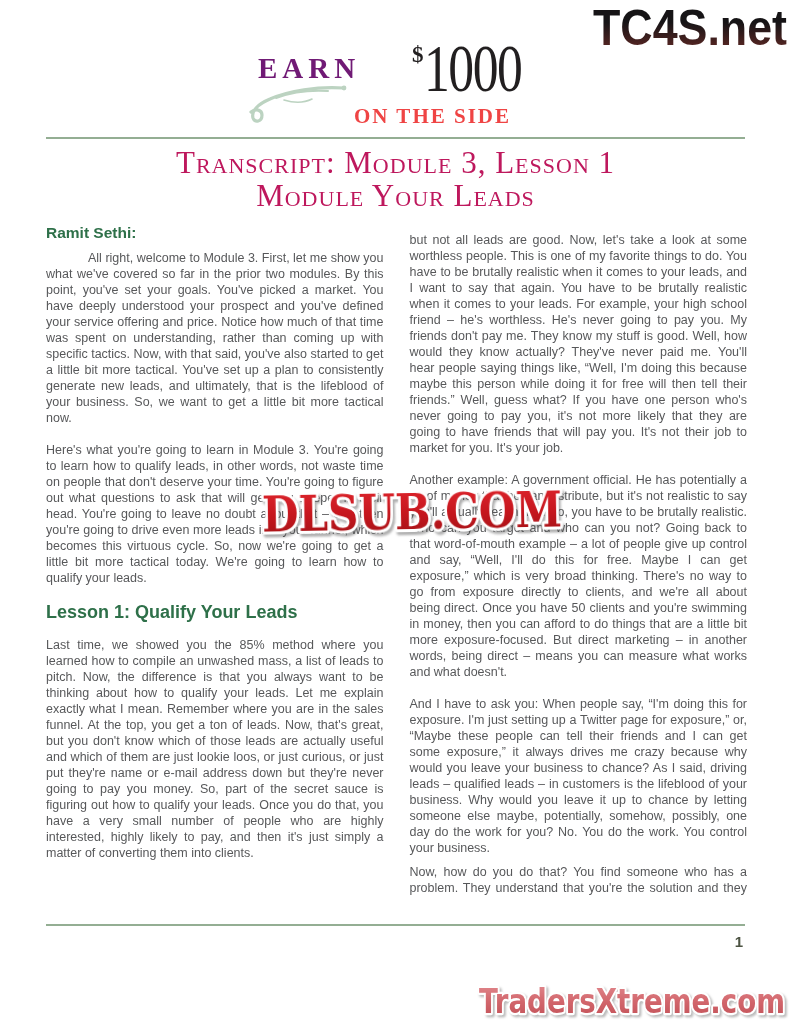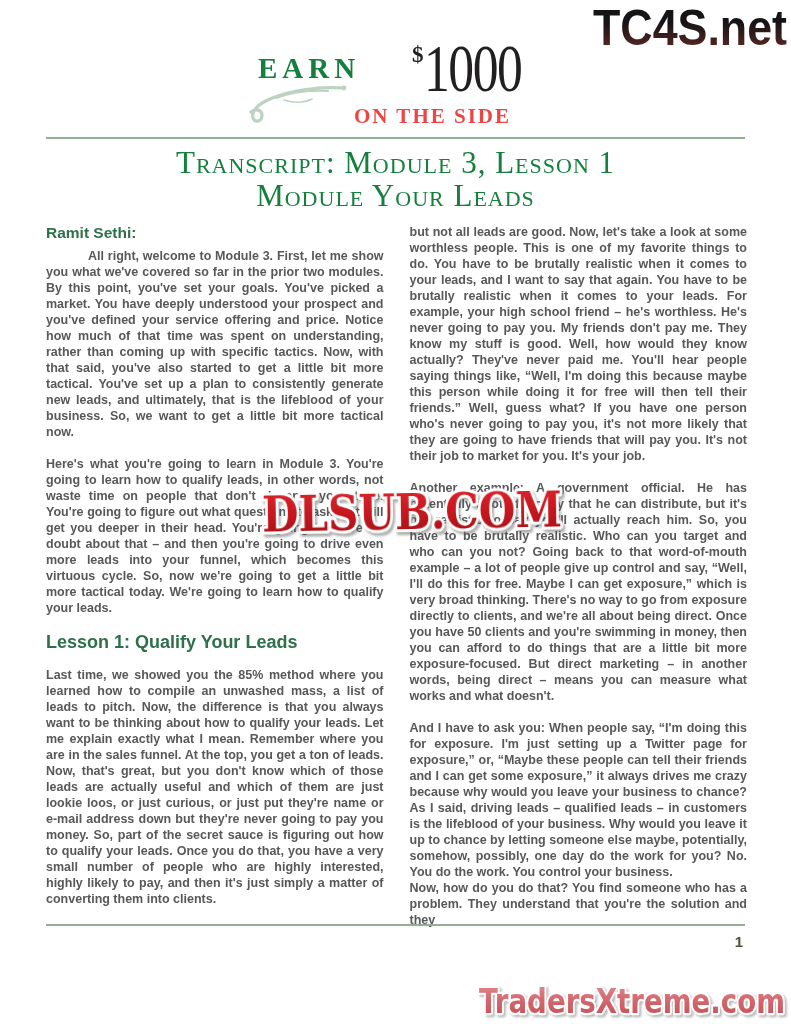--- a/index.html
+++ b/index.html
@@ -2,46 +2,46 @@
 <html><head>
 <meta charset="utf-8">
 <style>
   html,body{margin:0;padding:0;background:#ffffff;}
   .page{
     position:relative;width:791px;height:1024px;background:#fff;overflow:hidden;
     font-family:"Liberation Sans",sans-serif;
   }
   
   .logo-earn{position:absolute;left:258px;top:52px;font-family:"Liberation Serif",serif;
-    font-weight:700;font-size:29px;letter-spacing:5px;color:#15803d;}
+    font-weight:700;font-size:29px;letter-spacing:5px;color:#701a75;}
   .logo-dollar{position:absolute;left:412px;top:42px;font-family:"Liberation Serif",serif;
     font-weight:700;font-size:23px;color:#221f20;}
   .logo-amount{position:absolute;left:424px;top:34px;font-family:"Liberation Serif",serif;
     font-size:68px;line-height:1;color:#221f20;transform:scaleX(.76);transform-origin:left top;
     letter-spacing:-2px;}
   .logo-tagline{position:absolute;left:354px;top:104px;font-family:"Liberation Serif",serif;
     font-weight:700;font-size:21px;letter-spacing:2px;color:#ef4444;}
   .logo-flourish{position:absolute;left:246px;top:84px;}
   
   .wm-tc4s{position:absolute;left:590px;top:2px;}
   .wm-dlsub{position:absolute;left:252px;top:479px;transform:rotate(-1deg);
     filter:drop-shadow(2px 3px 1px rgba(80,80,80,.45));}
   .wm-traders{position:absolute;left:472px;top:979px;
     filter:drop-shadow(2px 2px 1px rgba(120,120,120,.5));}
   
   .rule{position:absolute;left:46px;width:699px;height:2px;background:#94ae93;}
   .rule-top{top:137px;}
   .rule-bottom{top:924px;}
   .doc-title{position:absolute;top:146px;left:0;width:791px;text-align:center;
-    font-family:"Liberation Serif",serif;font-variant:small-caps;color:#15803d;
+    font-family:"Liberation Serif",serif;font-variant:small-caps;color:#be185d;
     font-size:31px;line-height:33px;letter-spacing:1px;}
   
   .columns{position:absolute;left:46px;top:224px;width:701px;display:flex;gap:26px;}
   .col{width:344px;}
-  .col p{margin:0 0 16px;font-size:12.5px;line-height:16px;color:#57585a;text-align:justify;font-weight:bold;}
+  .col p{margin:8px 0 16px;font-size:12.5px;line-height:16px;color:#57585a;text-align:justify;}
   .h-green{font-family:"Liberation Sans",sans-serif;font-weight:700;color:#2e7049;margin:0;}
   .speaker{font-size:15.5px;margin:0 0 6px;}
   .lesson{font-size:18px;margin:6px 0 14px;}
   .indent{text-indent:42px;}
   .force-last{text-align-last:justify;}
   .no-gap{margin-top:0;}
   .col p.tight{margin-bottom:0;}
   
   .footer{position:absolute;left:46px;top:932px;width:699px;text-align:center;
     color:#4c5342;font-weight:700;font-size:16px;}

